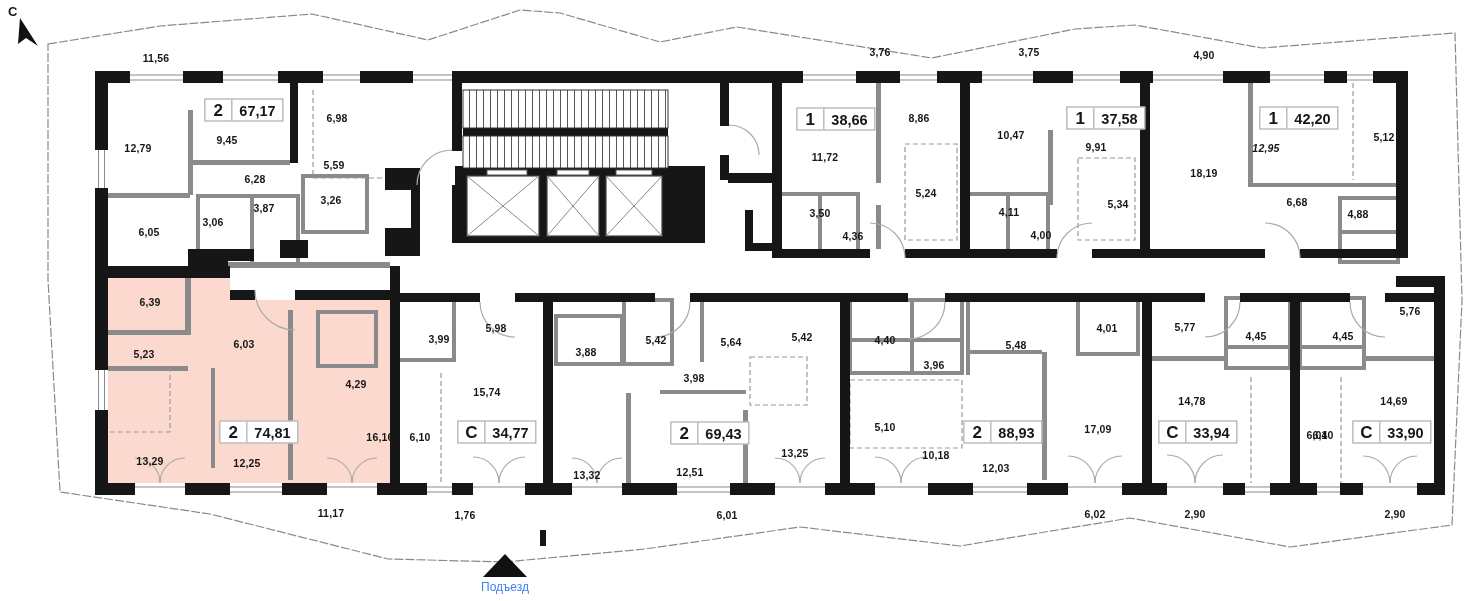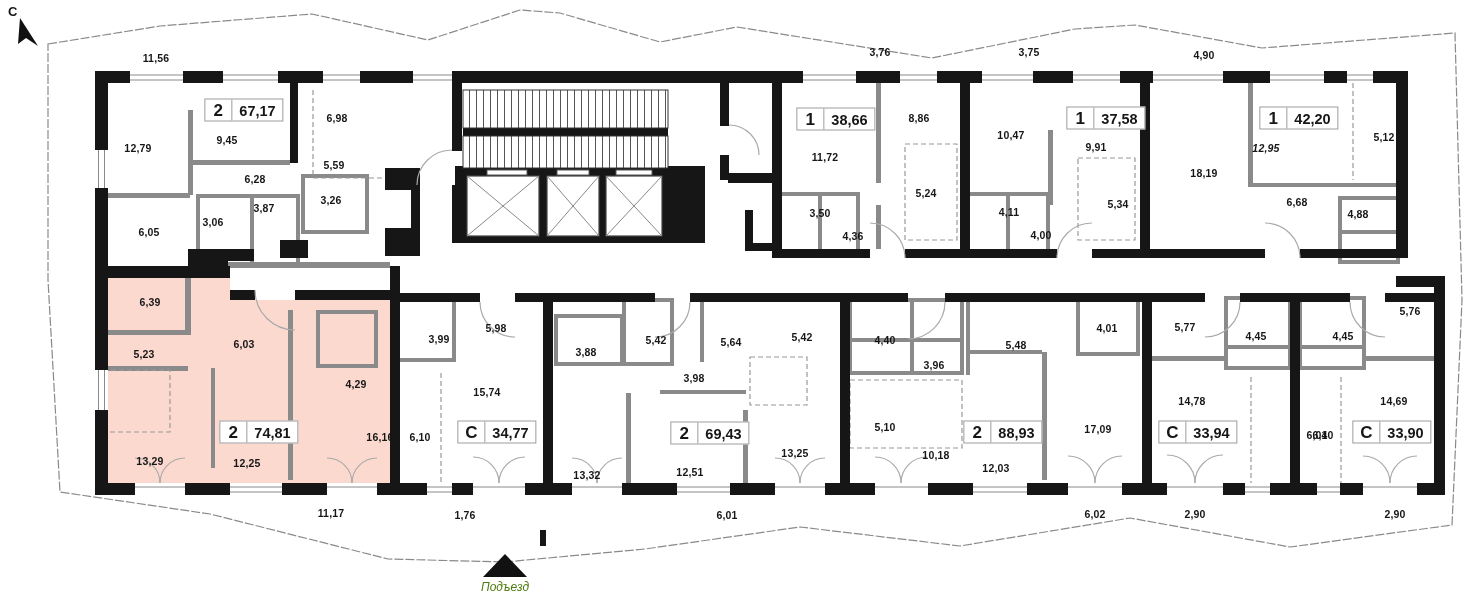--- a/index.html
+++ b/index.html
@@ -9,21 +9,21 @@
   #labels{position:absolute;left:0;top:0;width:100%;height:100%;}
   .room-label{position:absolute;transform:translate(-50%,-50%);font-size:10.5px;font-weight:bold;
               white-space:nowrap;letter-spacing:.2px;color:#161616;}
   .apt-box{position:absolute;transform:translate(-50%,-50%);display:flex;align-items:stretch;
            background:#fff;border:1px solid #9d9d9d;height:23px;box-sizing:border-box;z-index:5;}
   .apt-type{width:26px;display:flex;align-items:center;justify-content:center;
             border-right:1px solid #9d9d9d;font-size:17px;font-weight:bold;}
   .apt-area{display:flex;align-items:center;padding:0 7px;font-size:14.5px;font-weight:bold;white-space:nowrap;}
   #north{position:absolute;left:8px;top:4px;font-size:13px;font-weight:bold;}
   #entrance-label{position:absolute;left:505px;top:580px;transform:translateX(-50%);
-                  font-size:12px;color:#4d7c0f;font-style:italic;}
+                  font-size:12px;color:#3b82f6;}
 </style>
 </head>
 <body>
 
 <div id="plan">
 
   <svg width="1467" height="601" viewBox="0 0 1467 601">
     <defs>
       <pattern id="treads" width="7" height="8" patternUnits="userSpaceOnUse">
         <rect width="7" height="8" fill="#ffffff"></rect>

